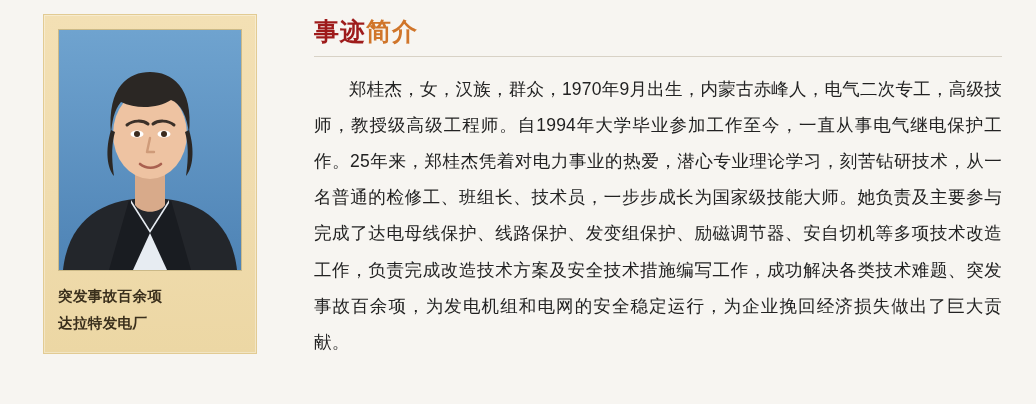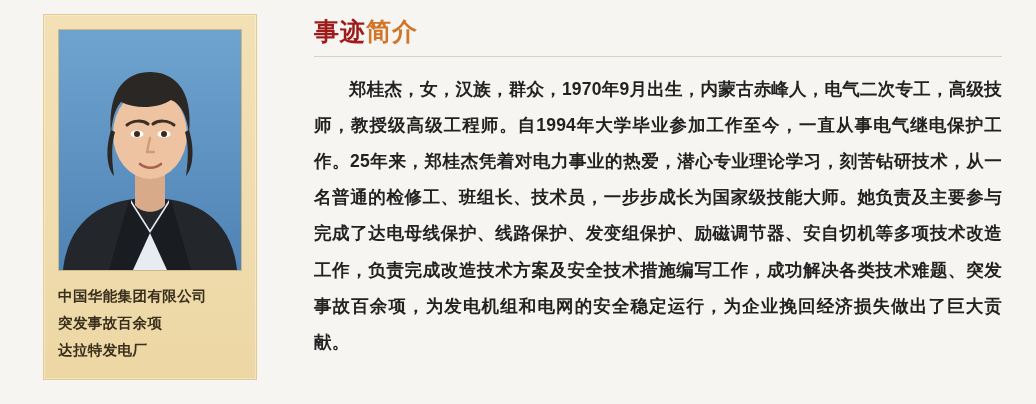--- a/index.html
+++ b/index.html
@@ -83,21 +83,20 @@
     color: #222222;
     font-size: 17.5px;
     line-height: 2.07;
     text-align: justify;
     text-justify: inter-ideograph;
     letter-spacing: 0.2px;
   }
   .body-text p {
     margin: 0;
     text-indent: 2em;
-    font-weight: bold;
   }
 </style>
 </head>
 <body>
 
 <div class="page">
 
   <div class="profile-col">
     <div class="profile-card">
 
@@ -134,21 +133,20 @@
           <circle cx="78" cy="104" r="3" fill="#3a2a1e"></circle>
           <circle cx="105" cy="104" r="3" fill="#3a2a1e"></circle>
 
           <path d="M91 108 L88 122 L95 122" stroke="#cf9b79" stroke-width="2.4" fill="none" stroke-linecap="round" stroke-linejoin="round"></path>
 
           <path d="M81 134 C 87 139, 96 139, 102 134" stroke="#a9604f" stroke-width="2.6" fill="none" stroke-linecap="round"></path>
         </svg>
       </div>
 
       <div class="caption">
-        <div>中国华能集团有限公司</div>
         <div>突发事故百余项</div>
         <div>达拉特发电厂</div>
       </div>
 
     </div>
   </div>
 
   <div class="content-col">
     <div class="section-title">
       <span class="t1">事迹</span><span class="t2">简介</span>

